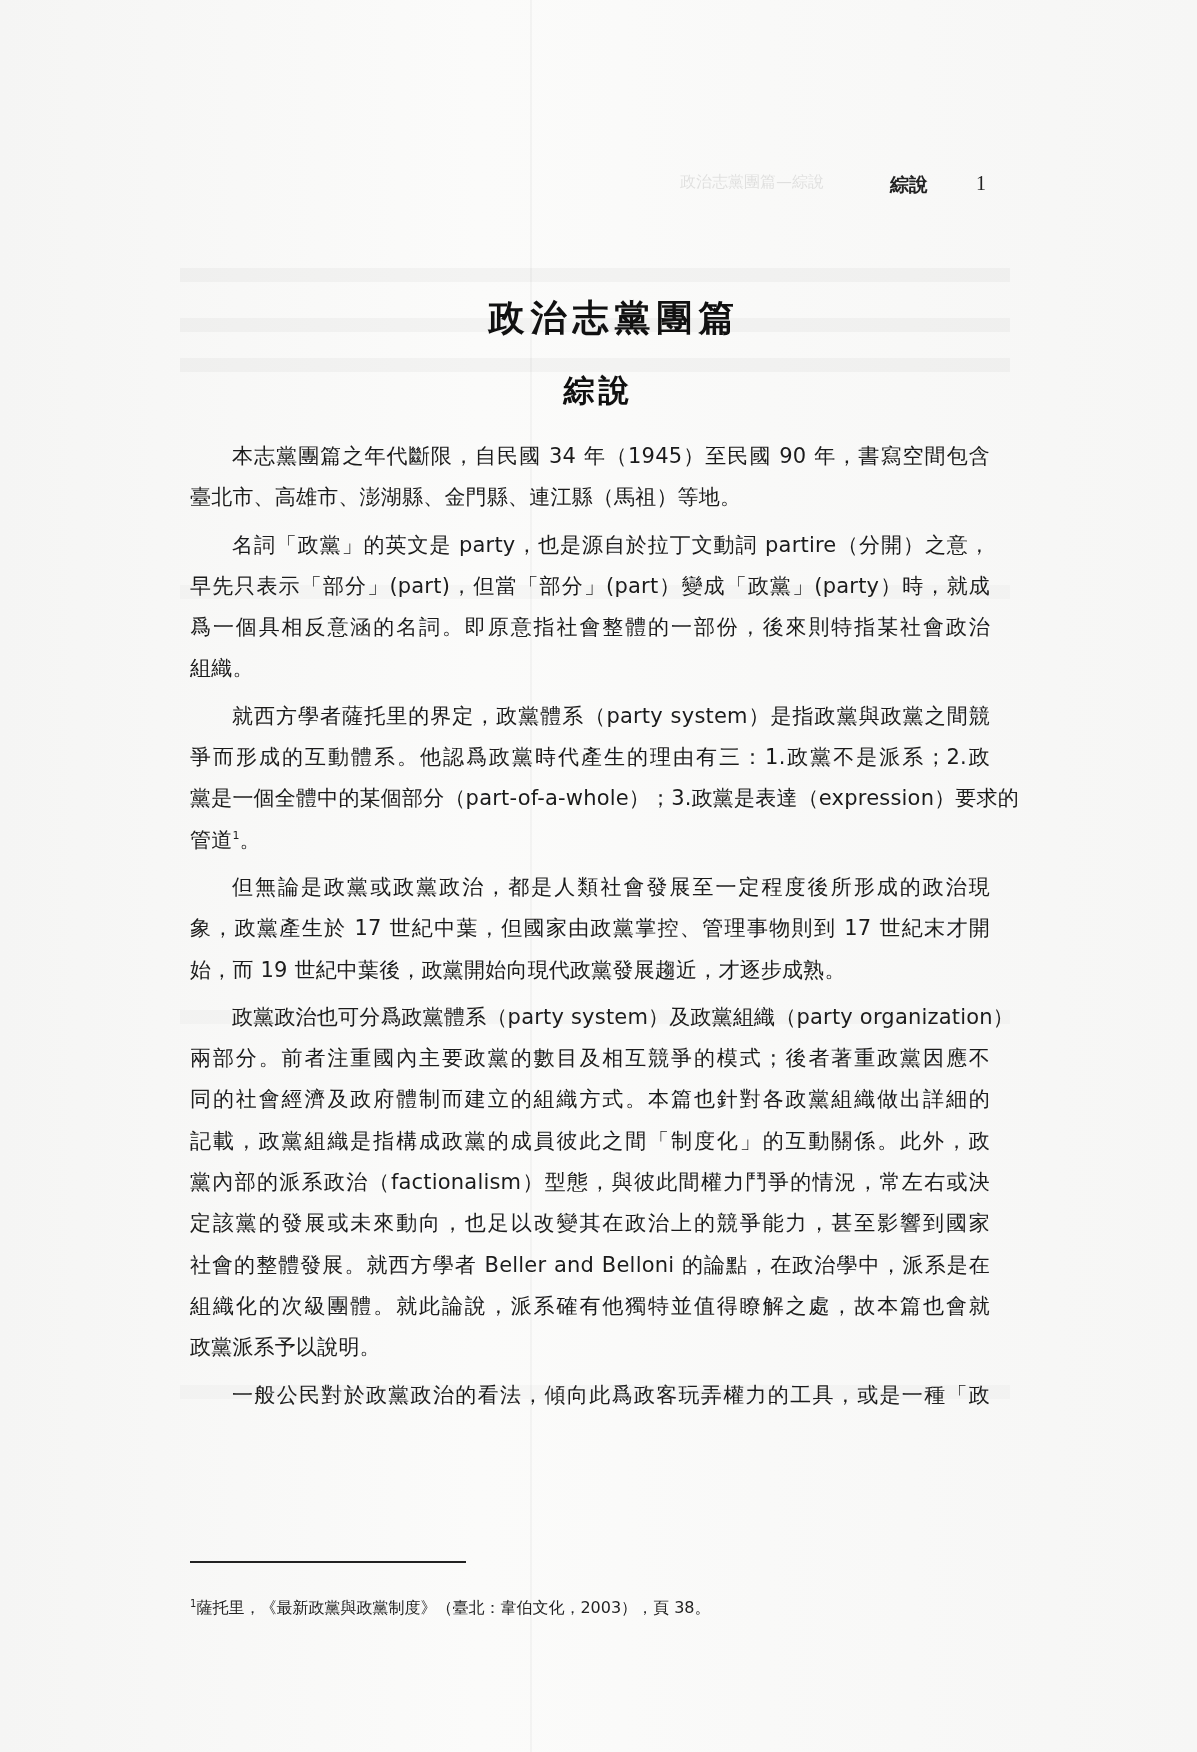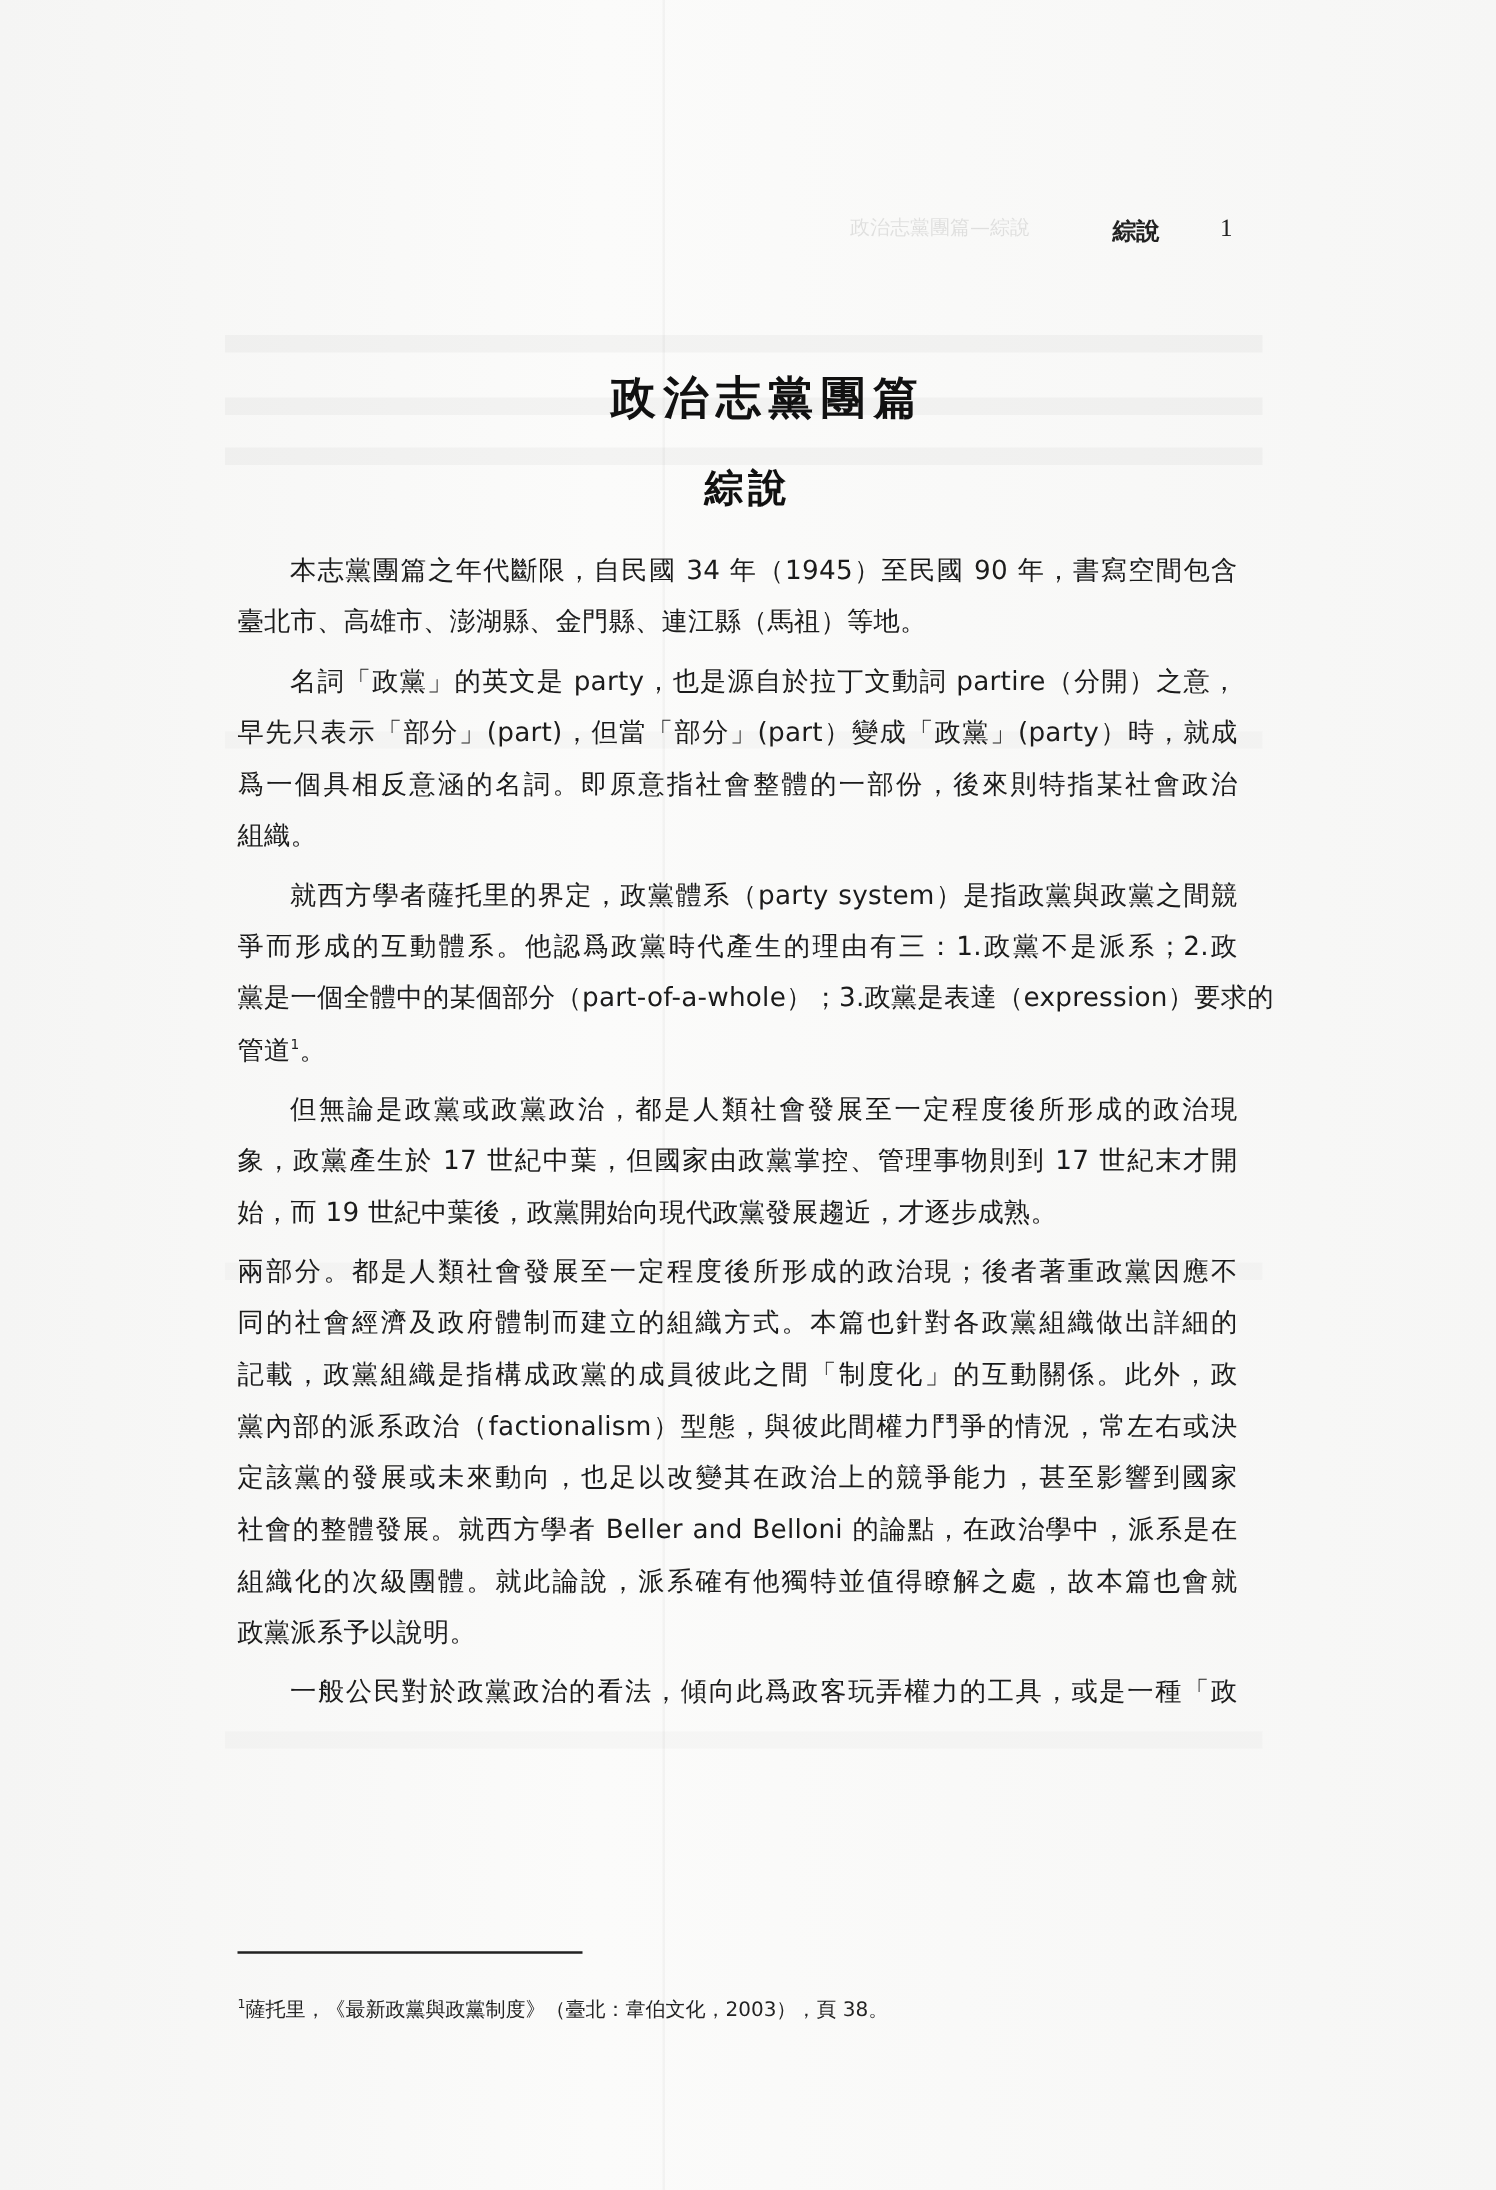--- a/index.html
+++ b/index.html
@@ -109,21 +109,22 @@
     <div class="line last">
       <span>管道</span><sup>1</sup><span>。</span>
     </div>
     <div class="para-gap"></div>
 
     <div class="line indent">但無論是政黨或政黨政治，都是人類社會發展至一定程度後所形成的政治現</div>
     <div class="line">象，政黨產生於 17 世紀中葉，但國家由政黨掌控、管理事物則到 17 世紀末才開</div>
     <div class="line last">始，而 19 世紀中葉後，政黨開始向現代政黨發展趨近，才逐步成熟。</div>
     <div class="para-gap"></div>
 
-    <div class="line">兩部分。都是人類社會發展至一定程度後所形成的政治現；後者著重政黨因應不</div>
+    <div class="line indent">政黨政治也可分爲政黨體系（party system）及政黨組織（party organization）</div>
+    <div class="line">兩部分。前者注重國內主要政黨的數目及相互競爭的模式；後者著重政黨因應不</div>
     <div class="line">同的社會經濟及政府體制而建立的組織方式。本篇也針對各政黨組織做出詳細的</div>
     <div class="line">記載，政黨組織是指構成政黨的成員彼此之間「制度化」的互動關係。此外，政</div>
     <div class="line">黨內部的派系政治（factionalism）型態，與彼此間權力鬥爭的情況，常左右或決</div>
     <div class="line">定該黨的發展或未來動向，也足以改變其在政治上的競爭能力，甚至影響到國家</div>
     <div class="line">社會的整體發展。就西方學者 Beller and Belloni  的論點，在政治學中，派系是在</div>
     <div class="line">組織化的次級團體。就此論說，派系確有他獨特並值得瞭解之處，故本篇也會就</div>
     <div class="line last">政黨派系予以說明。</div>
     <div class="para-gap"></div>
 
     <div class="line indent">一般公民對於政黨政治的看法，傾向此爲政客玩弄權力的工具，或是一種「政</div>

